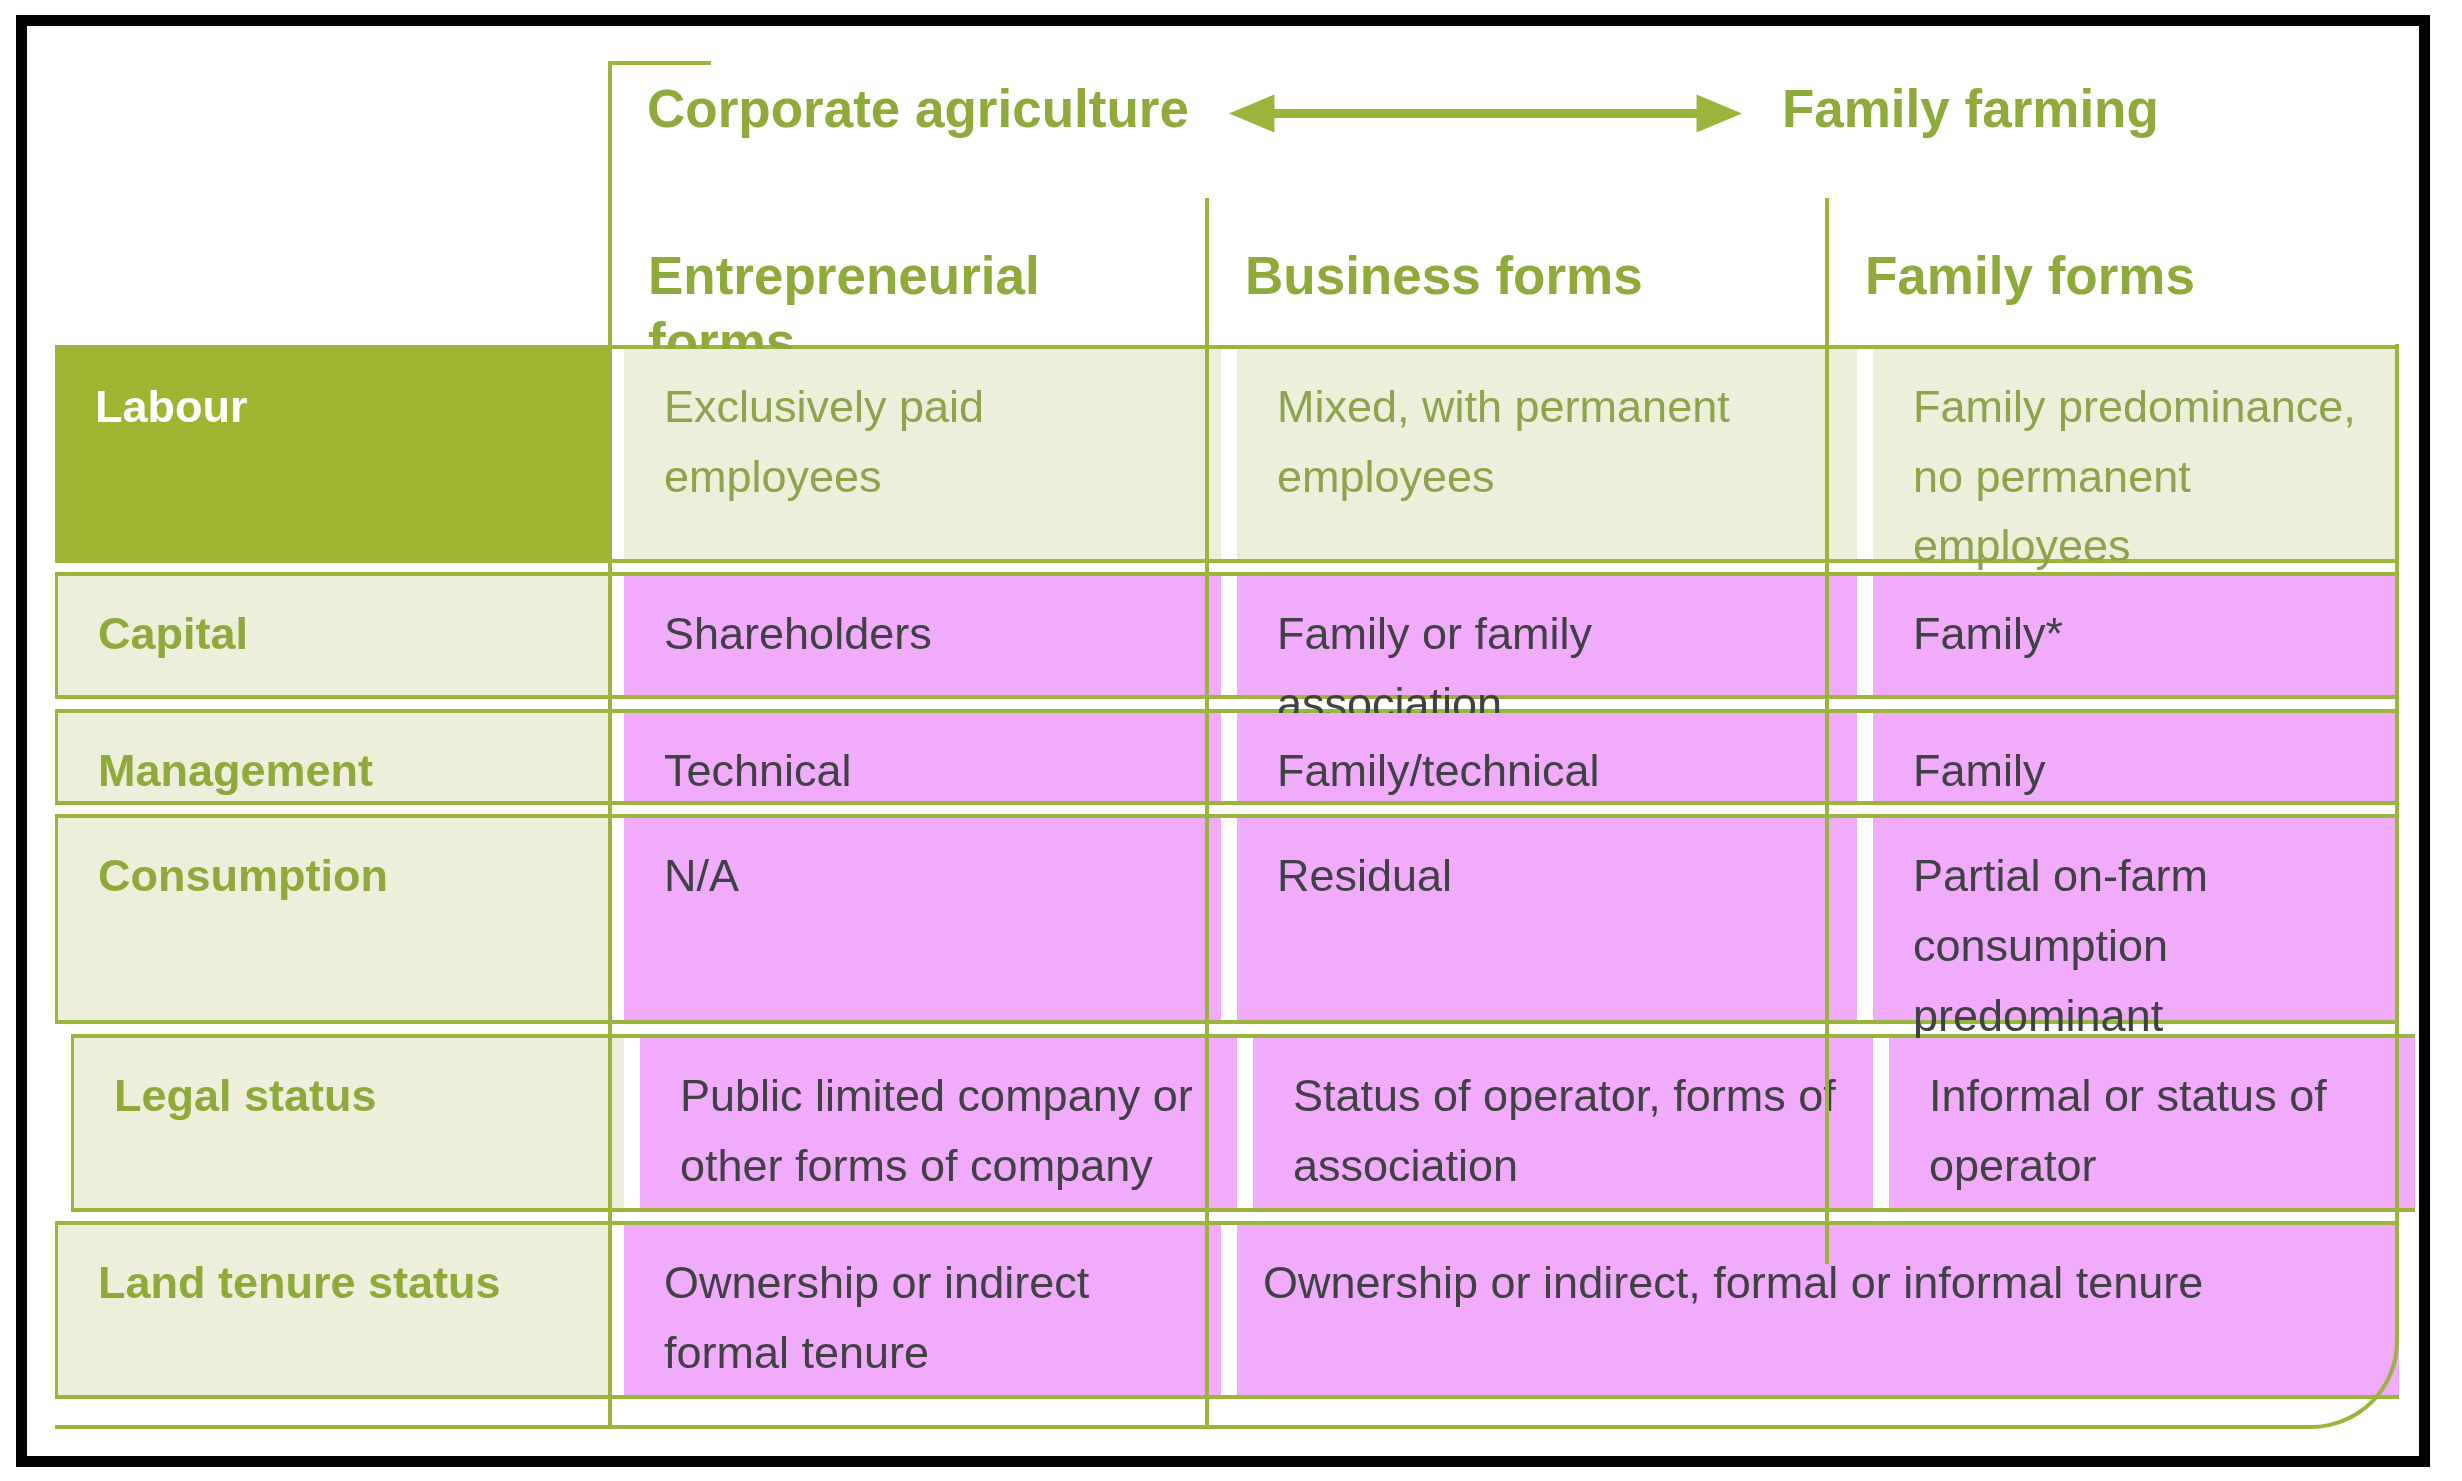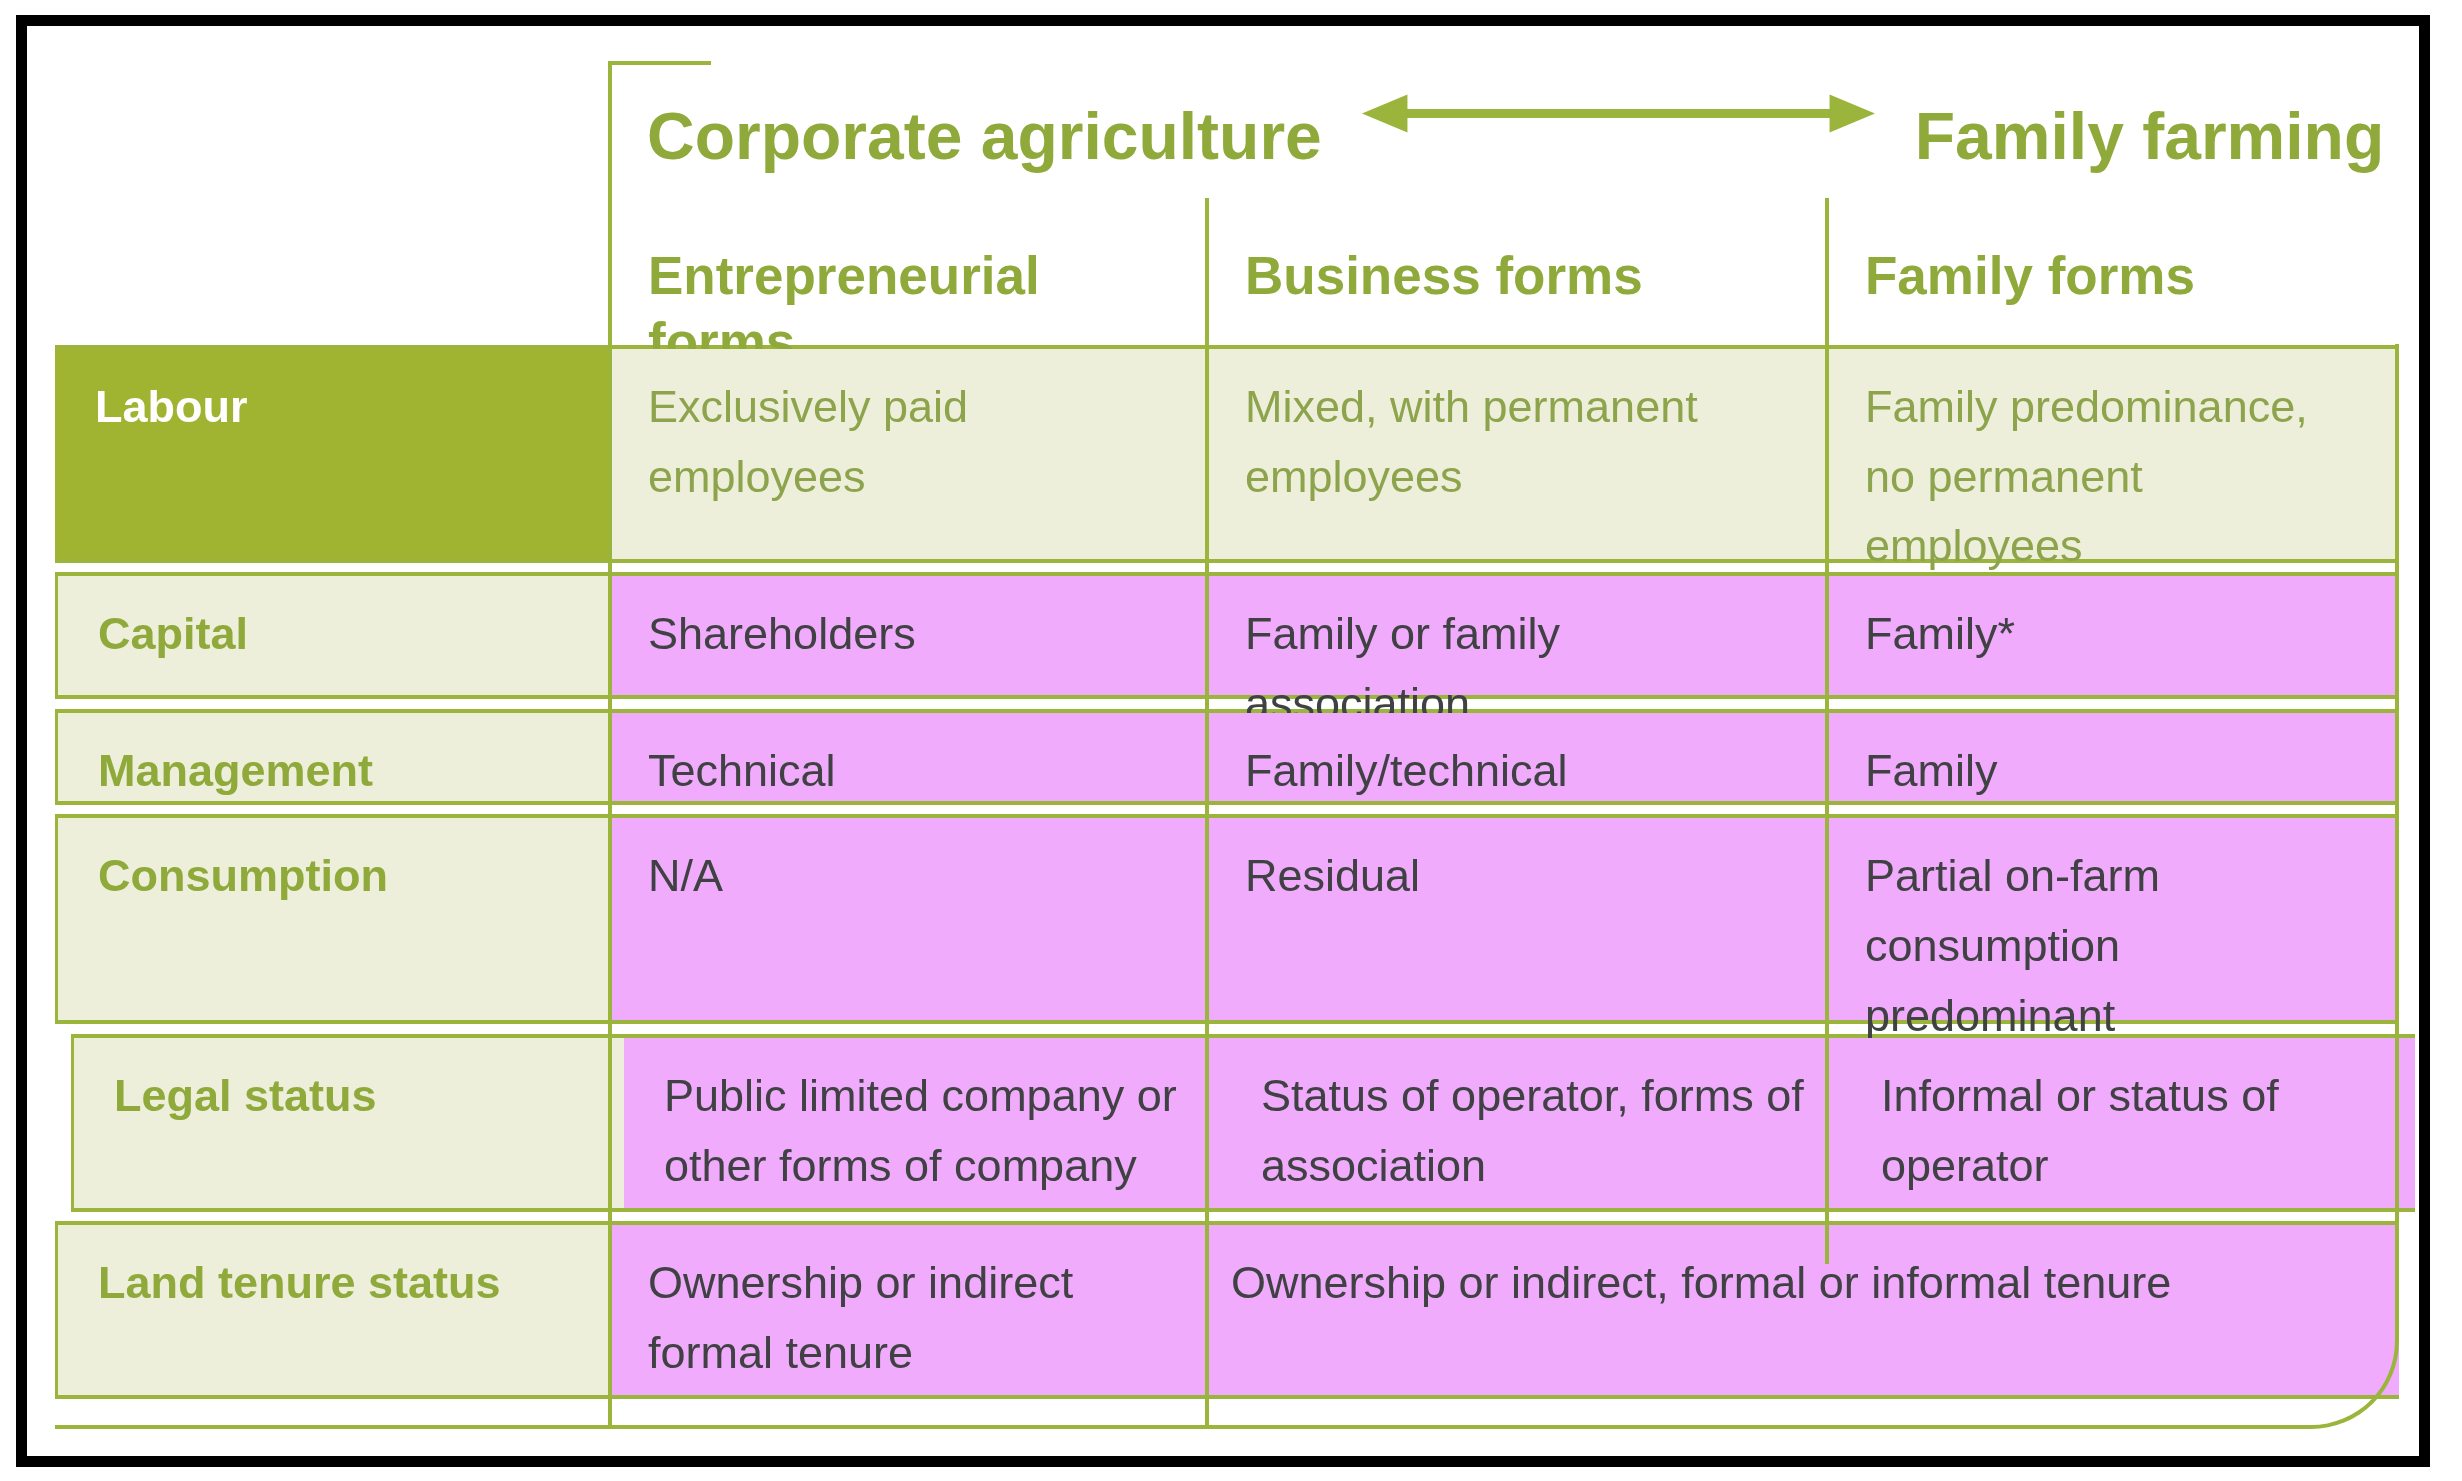--- a/index.html
+++ b/index.html
@@ -21,34 +21,35 @@
     border:11.7px solid #000;background:#ffffff;
   }
   .table{
     position:absolute;left:28px;top:35px;width:2344px;height:1368px;
   }
   
   .hdr1{
     height:132px;display:flex;align-items:flex-start;padding:16px 0 0 592px;gap:40px;
   }
   .hdr-title{
-    color:var(--green-text);font-weight:bold;font-size:66px;white-space:nowrap;line-height:1.2;margin-top:20px;
+    color:var(--green-text);font-weight:bold;font-size:53px;white-space:nowrap;line-height:1.2;
   }
   .arrow-wrap{margin-top:13px;flex:0 0 auto;}
   .hdr2{height:152px;display:flex;}
   .hdr2 .hc{padding:50px 22px 0 40px;color:var(--green-text);font-weight:bold;font-size:53px;line-height:1.25;}
   .w1{width:553px;flex:0 0 553px;}
   .w2{width:597px;flex:0 0 597px;}
   .w3{width:620px;flex:0 0 620px;}
   .w4{flex:1 1 auto;}
   
   .row{
     display:flex;width:2344px;
     border-top:4.4px solid var(--line);border-bottom:4.4px solid var(--line);
     margin-bottom:9.5px;
+    gap:16px;
   }
   .row:last-child{border-bottom:none;margin-bottom:0;}
   .cell{
     padding:23.4px 29px 14.6px 40px;font-size:45px;line-height:1.55;color:var(--dark-text);background:#f0abfc;
   }
   .label-cell{
     background:var(--light-cell);color:var(--green-text);font-weight:bold;
     border-left:3.7px solid var(--line);
   }
   .r-labour{height:218px;}

